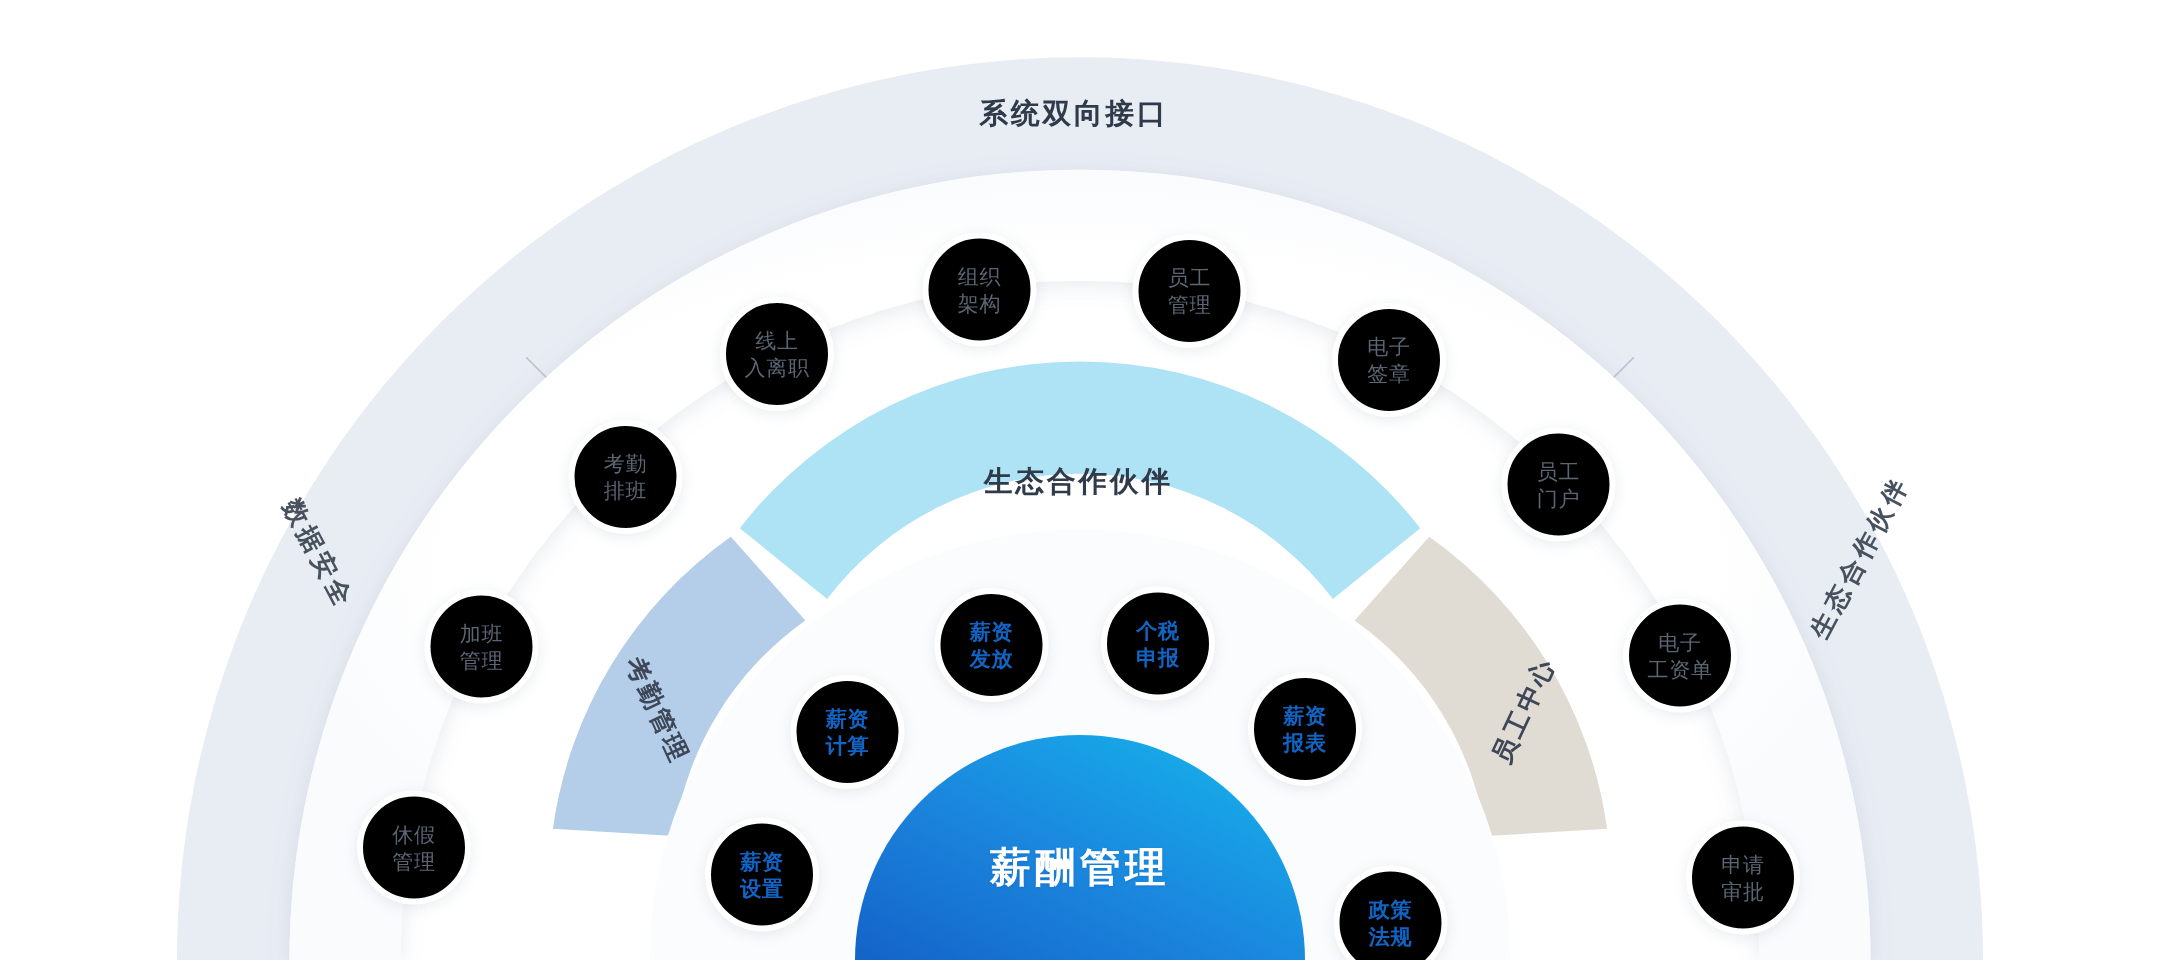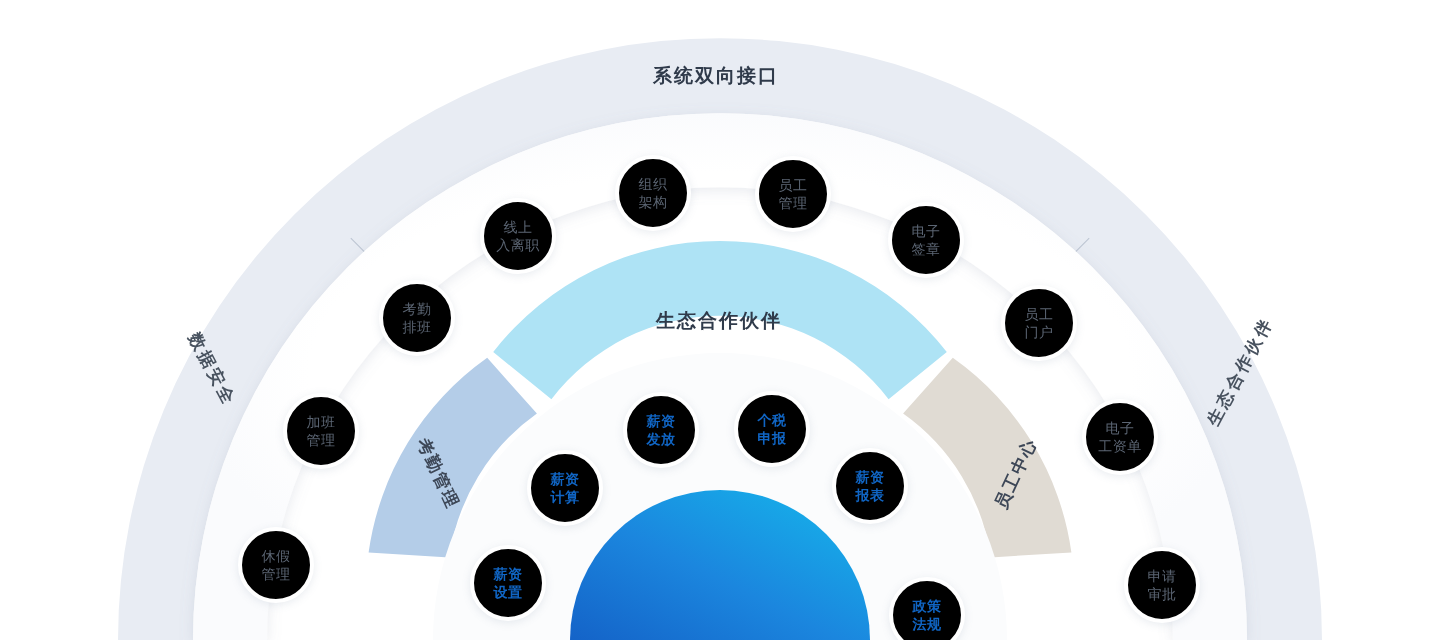--- a/index.html
+++ b/index.html
@@ -104,20 +104,21 @@
 
     <g>
       <path d="M 433,640 A 287,287 0 0 1 1007,640 L 870,640 A 150,150 0 0 0 570,640 Z" fill="#fbfcfd"></path>
     </g>
 
     <g>
       <path d="M 570,640 A 150,150 0 0 1 870,640 Z" fill="url(#gradCenter)"></path>
     </g>
   </svg>
 
+  <div class="centerlabel" style="left:720px;top:578px;">薪酬管理</div>
 
   <div class="arclabel outer" style="left:172px;top:358px;transform:rotate(62deg);">数据安全</div>
 
   <div class="arclabel flat" style="left:653px;top:63px;">系统双向接口</div>
 
   <div class="arclabel outer" style="left:1180px;top:360px;transform:rotate(-62deg);">生态合作伙伴</div>
 
   <div class="arclabel" style="left:400px;top:462px;transform:rotate(65deg);">考勤管理</div>
 
   <div class="arclabel flat" style="left:656px;top:308px;">生态合作伙伴</div>

